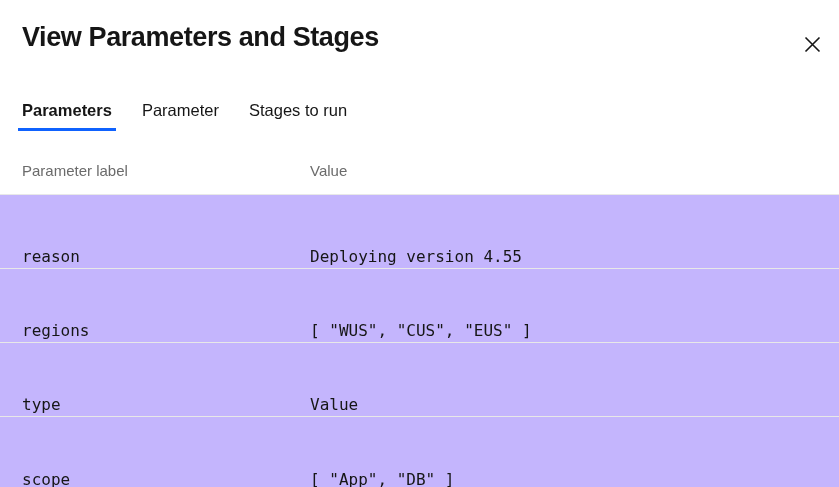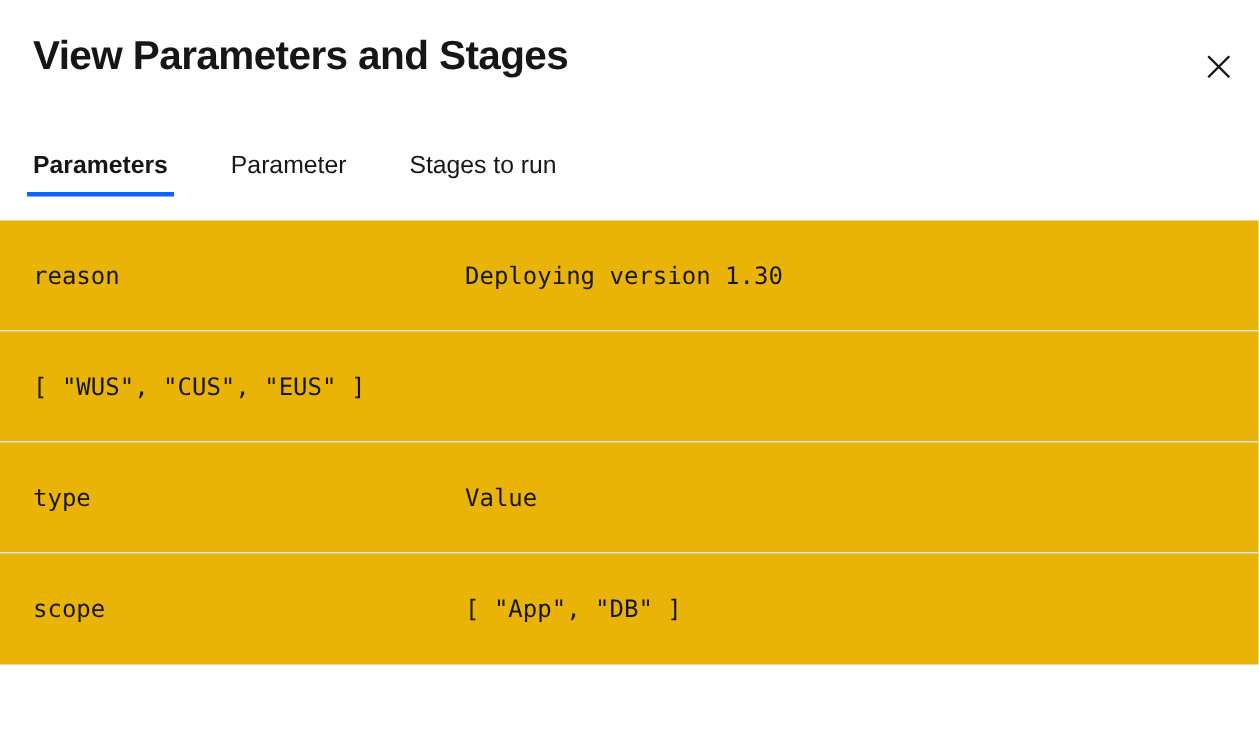--- a/index.html
+++ b/index.html
@@ -57,21 +57,21 @@
   }
   .close-button svg { display: block; }
 
   
   .tabs {
     position: absolute;
     left: 18px;
     top: 100px;
     display: flex;
     align-items: flex-end;
-    gap: 12px;
+    gap: 0;
   }
   .tab {
     position: relative;
     padding: 0 4px 11px 4px;
     margin-right: 22px;
     font-size: 16.5px;
     line-height: 20px;
     color: #161616;
     cursor: pointer;
     white-space: nowrap;
@@ -112,26 +112,26 @@
     font-size: 15px;
     font-weight: 400;
     color: #6b6b6b;
     line-height: 20px;
   }
   .col-label { width: 288px; flex: 0 0 288px; }
   .col-value { flex: 1 1 auto; }
 
   .table-row {
     display: flex;
-    align-items: center;
+    align-items: flex-end;
     height: 74px;
     padding: 0 22px;
     box-sizing: border-box;
     border-bottom: 1px solid #e8e8e8;
-    background: #eab308;
+    background: #c4b5fd;
   }
   .table-row:last-child { border-bottom: none; }
 
   .cell {
     font-family: "DejaVu Sans Mono", "Liberation Mono", monospace;
     font-size: 16px;
     line-height: 22px;
     color: #161616;
     white-space: pre;
   }
@@ -154,27 +154,32 @@
   </div>
 
   <div class="tabs">
     <button class="tab active">Parameters</button>
     <button class="tab">Parameter</button>
     <button class="tab">Stages to run</button>
   </div>
 
   <div class="table">
 
+    <div class="table-head">
+      <div class="th col-label">Parameter label</div>
+      <div class="th col-value">Value</div>
+    </div>
 
     <div class="table-row">
       <div class="cell col-label">reason</div>
-      <div class="cell col-value">Deploying version 1.30</div>
+      <div class="cell col-value">Deploying version 4.55</div>
     </div>
 
     <div class="table-row">
+      <div class="cell col-label">regions</div>
       <div class="cell col-value">[ "WUS", "CUS", "EUS" ]</div>
     </div>
 
     <div class="table-row">
       <div class="cell col-label">type</div>
       <div class="cell col-value">Value</div>
     </div>
 
     <div class="table-row">
       <div class="cell col-label">scope</div>

